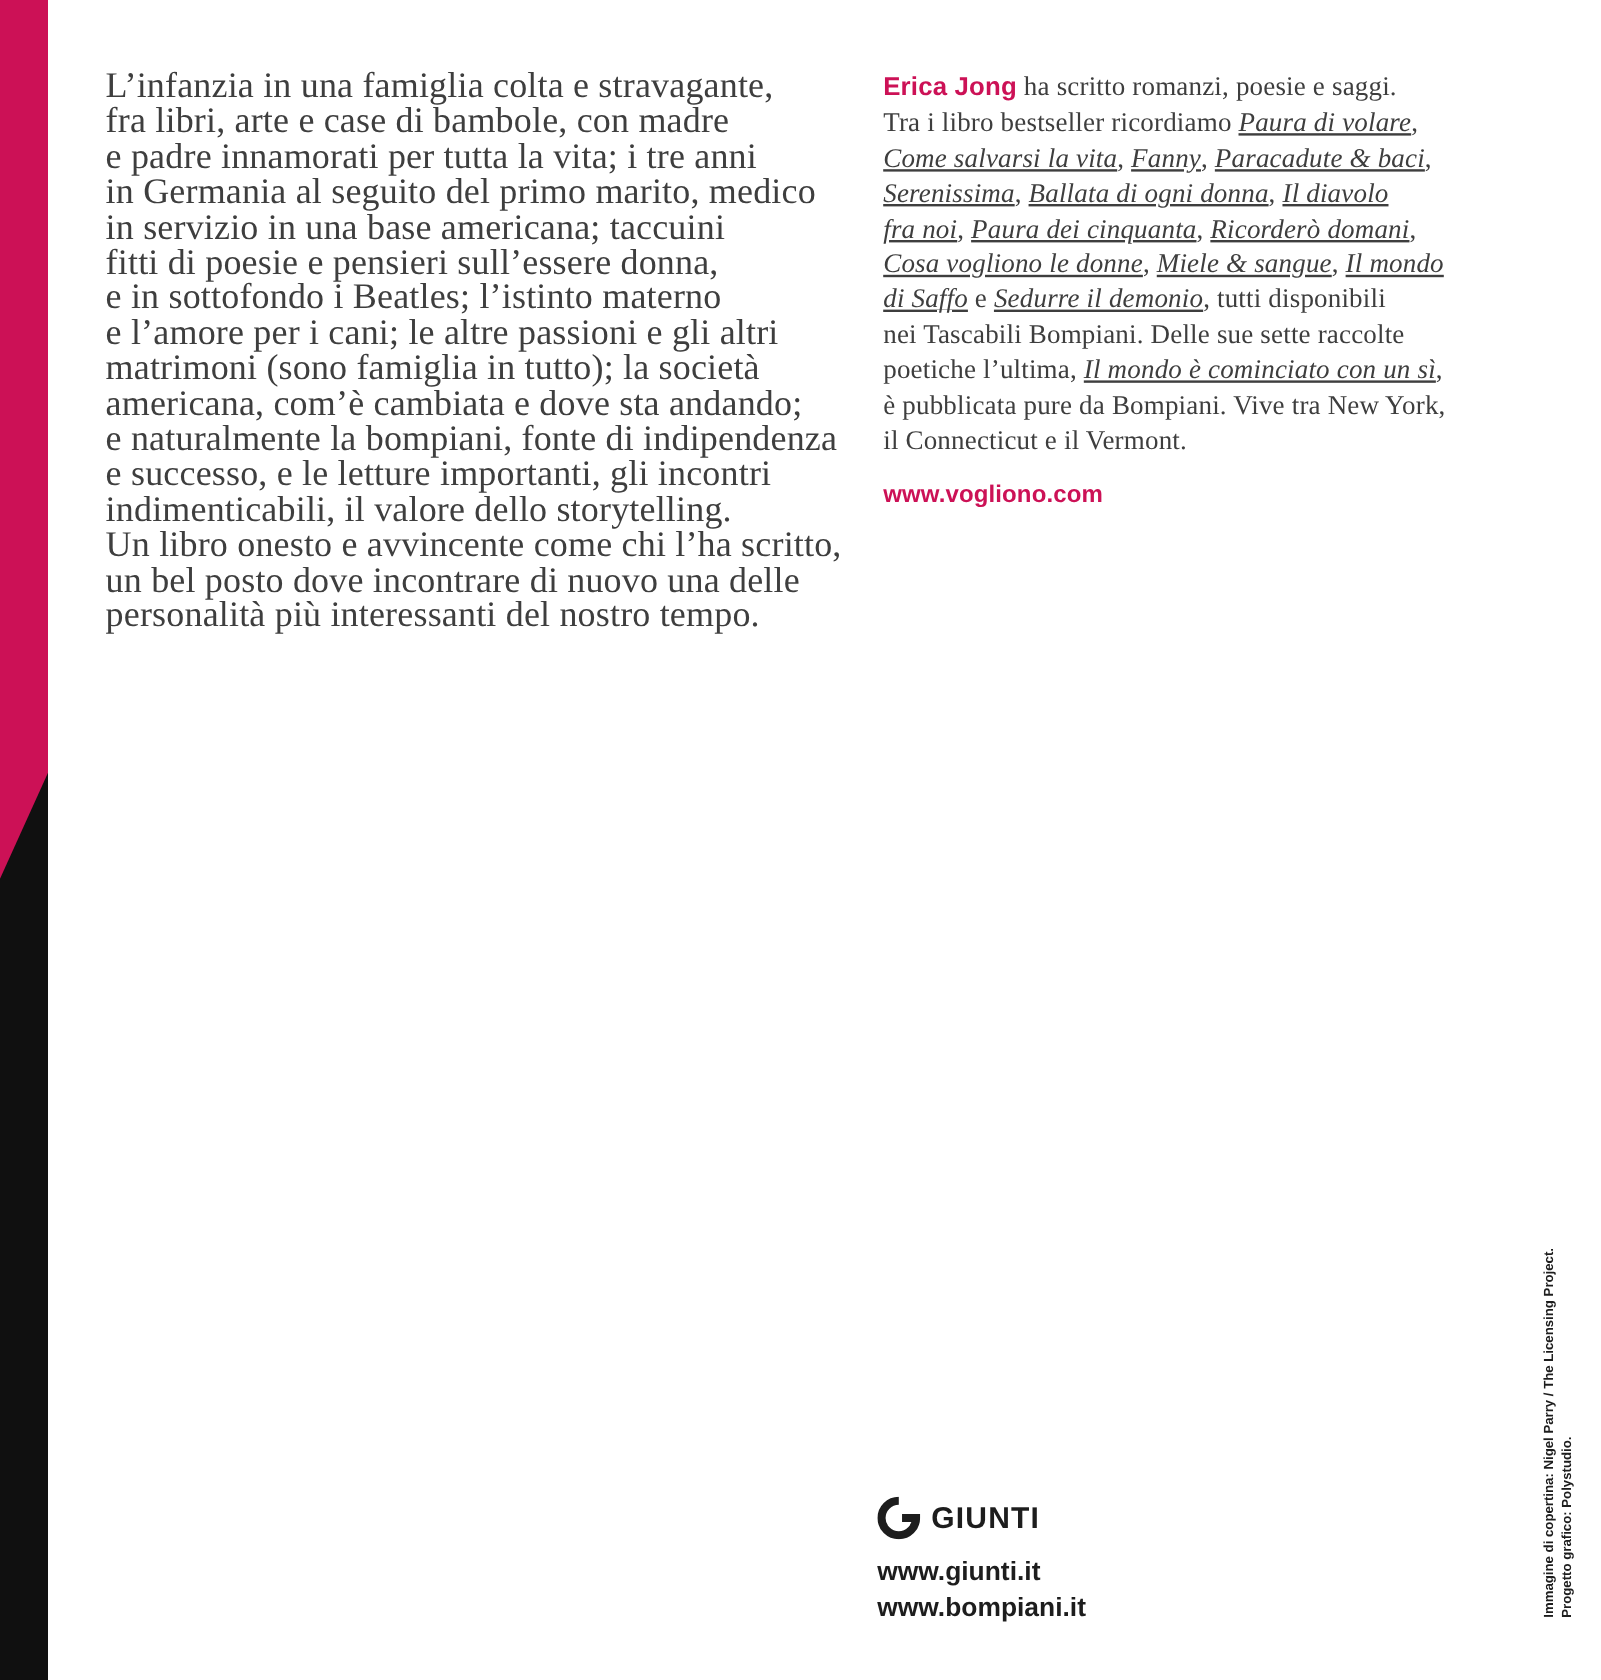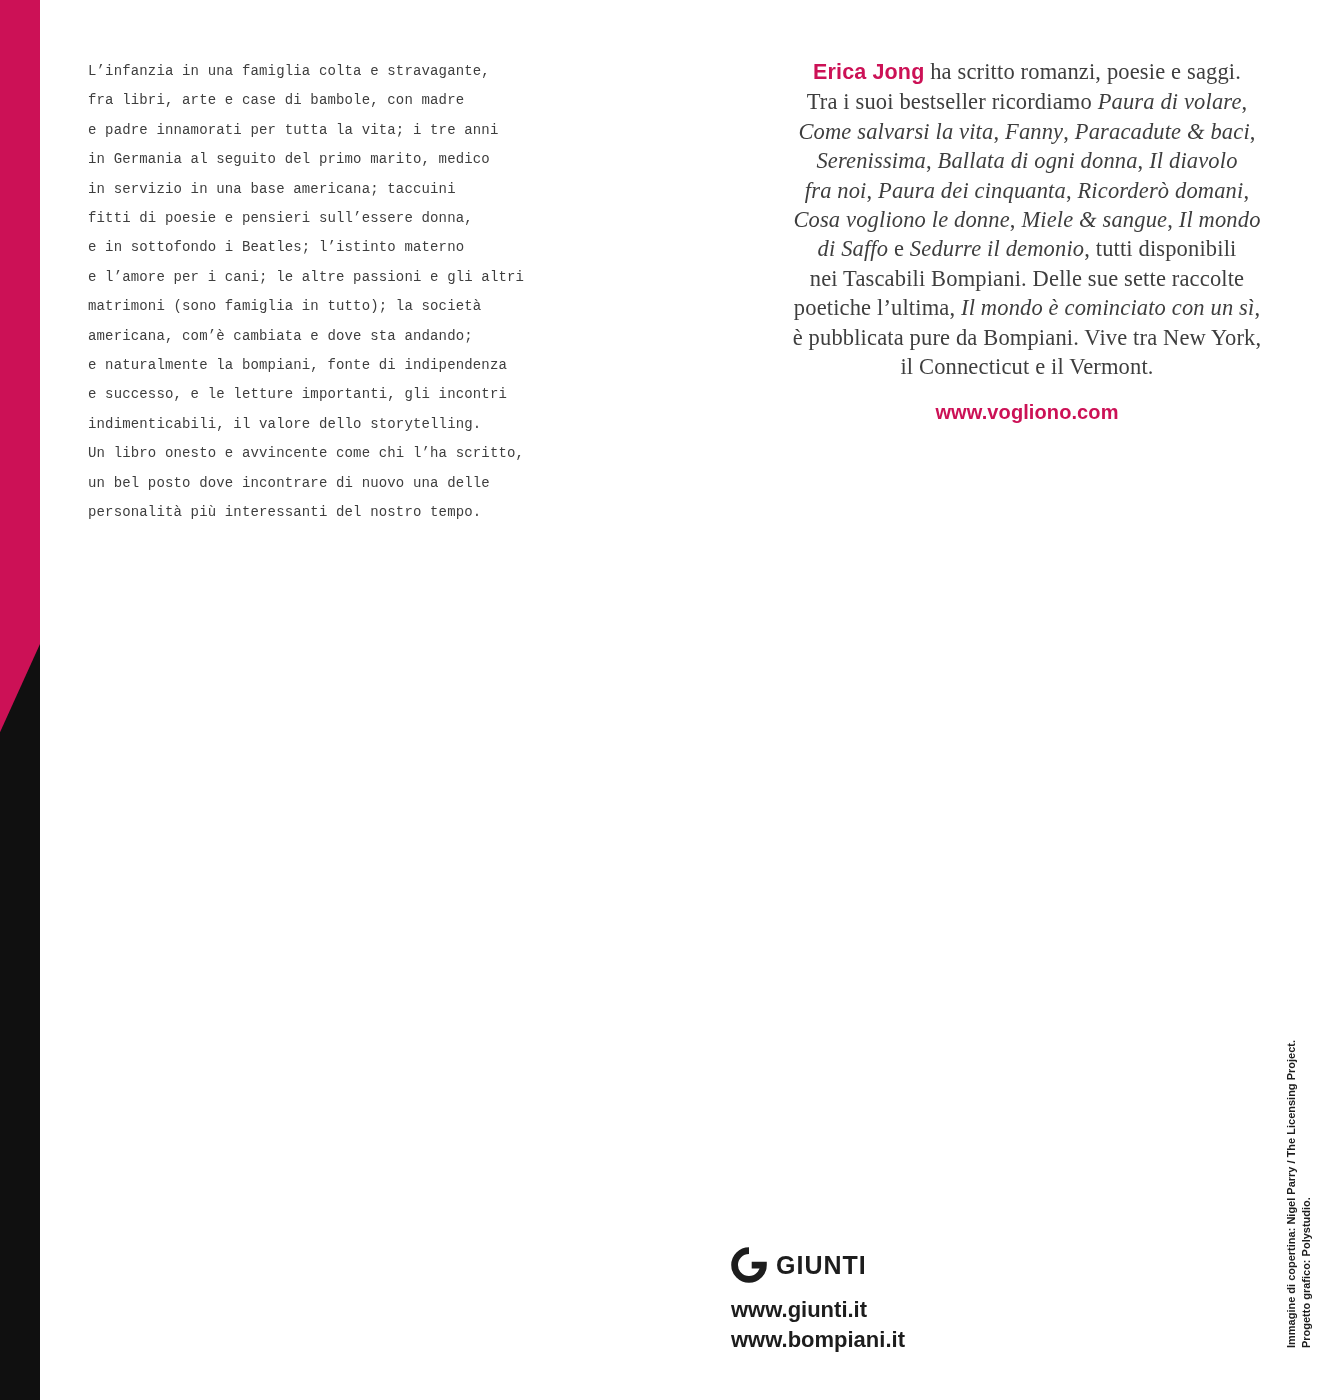--- a/index.html
+++ b/index.html
@@ -23,30 +23,30 @@
     position:absolute;left:0;top:0;width:40px;height:100%;
     background:var(--black);
   }
   .stripe-magenta{
     position:absolute;inset:0;
     background:var(--magenta);
     clip-path:polygon(0 0,100% 0,100% 46%,0 52.3%);
   }
   .col-left{
     position:absolute;left:88px;top:57px;width:560px;
-    font-size:14px;line-height:29.4px;letter-spacing:.15px;font-family:Liberation Mono, monospace;
+    font-size:30px;line-height:29.4px;letter-spacing:.15px;
   }
   .col-left .line{white-space:nowrap;}
   .col-right{
-    position:absolute;left:762px;top:57px;width:530px;
-    font-size:22.5px;line-height:29.4px;letter-spacing:.15px;text-align:center;
+    position:absolute;left:736px;top:57px;width:530px;
+    font-size:22.5px;line-height:29.4px;letter-spacing:.15px;
   }
   .rich-line{white-space:nowrap;}
   .seg-n{font-style:normal;}
-  .seg-i{font-style:italic;}
+  .seg-i{font-style:italic;text-decoration:underline;}
   .seg-b{
     font-family:"Liberation Sans","DejaVu Sans",sans-serif;
     font-weight:700;color:var(--magenta);
     font-size:21.5px;
   }
   .website{
     margin-top:17px;
     font-family:"Liberation Sans","DejaVu Sans",sans-serif;
     font-weight:700;font-size:20px;color:var(--magenta);
     letter-spacing:.1px;
@@ -101,21 +101,21 @@
       <div class="line">e successo, e le letture importanti, gli incontri</div>
       <div class="line">indimenticabili, il valore dello storytelling.</div>
       <div class="line">Un libro onesto e avvincente come chi l’ha scritto,</div>
       <div class="line">un bel posto dove incontrare di nuovo una delle</div>
       <div class="line">personalità più interessanti del nostro tempo.</div>
     </div>
 
   <div class="col-right">
     <div>
         <div class="rich-line"><span class="seg-b">Erica Jong</span><span class="seg-n"> ha scritto romanzi, poesie e saggi.</span></div>
-        <div class="rich-line"><span class="seg-n">Tra i suoi bestseller ricordiamo </span><span class="seg-i">Paura di volare</span><span class="seg-n">,</span></div>
+        <div class="rich-line"><span class="seg-n">Tra i libro bestseller ricordiamo </span><span class="seg-i">Paura di volare</span><span class="seg-n">,</span></div>
         <div class="rich-line"><span class="seg-i">Come salvarsi la vita</span><span class="seg-n">, </span><span class="seg-i">Fanny</span><span class="seg-n">, </span><span class="seg-i">Paracadute &amp; baci</span><span class="seg-n">,</span></div>
         <div class="rich-line"><span class="seg-i">Serenissima</span><span class="seg-n">, </span><span class="seg-i">Ballata di ogni donna</span><span class="seg-n">, </span><span class="seg-i">Il diavolo</span></div>
         <div class="rich-line"><span class="seg-i">fra noi</span><span class="seg-n">, </span><span class="seg-i">Paura dei cinquanta</span><span class="seg-n">, </span><span class="seg-i">Ricorderò domani</span><span class="seg-n">,</span></div>
         <div class="rich-line"><span class="seg-i">Cosa vogliono le donne</span><span class="seg-n">, </span><span class="seg-i">Miele &amp; sangue</span><span class="seg-n">, </span><span class="seg-i">Il mondo</span></div>
         <div class="rich-line"><span class="seg-i">di Saffo</span><span class="seg-n"> e </span><span class="seg-i">Sedurre il demonio</span><span class="seg-n">, tutti disponibili</span></div>
         <div class="rich-line"><span class="seg-n">nei Tascabili Bompiani. Delle sue sette raccolte</span></div>
         <div class="rich-line"><span class="seg-n">poetiche l’ultima, </span><span class="seg-i">Il mondo è cominciato con un sì</span><span class="seg-n">,</span></div>
         <div class="rich-line"><span class="seg-n">è pubblicata pure da Bompiani. Vive tra New York,</span></div>
         <div class="rich-line"><span class="seg-n">il Connecticut e il Vermont.</span></div>
       </div>

